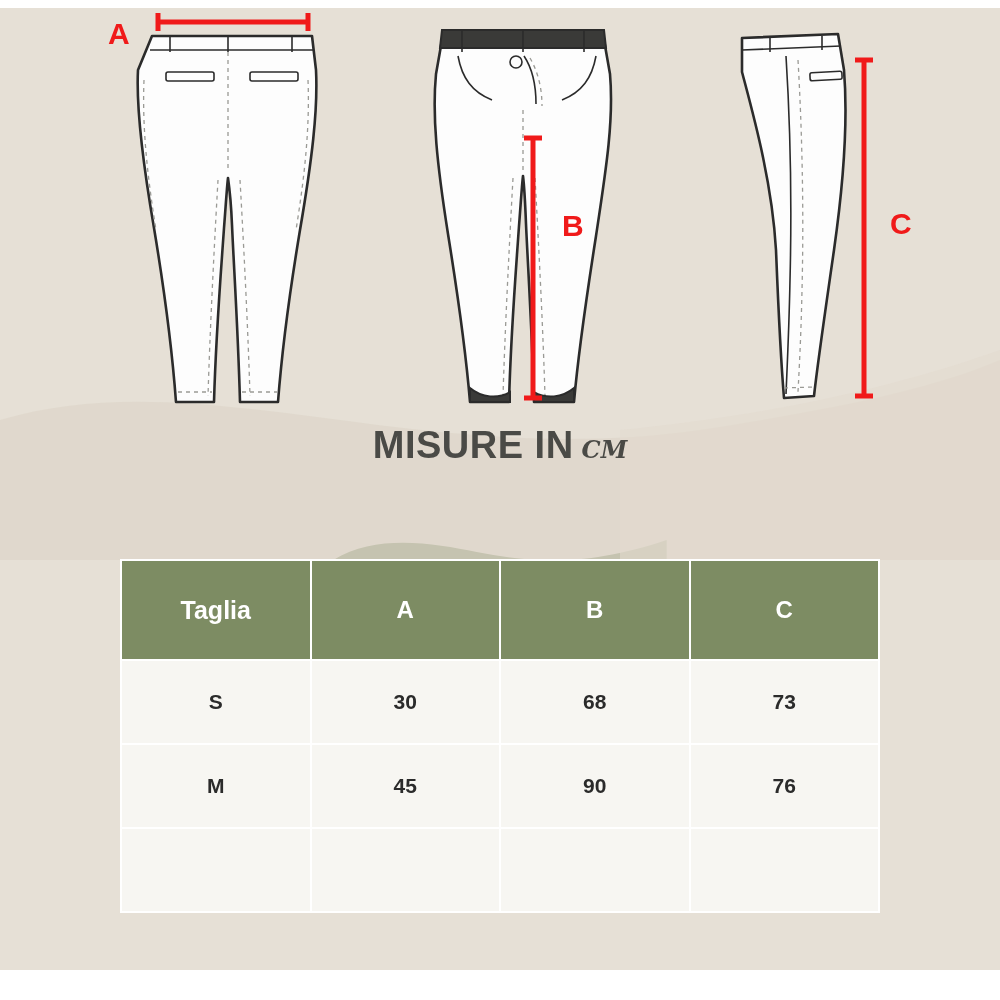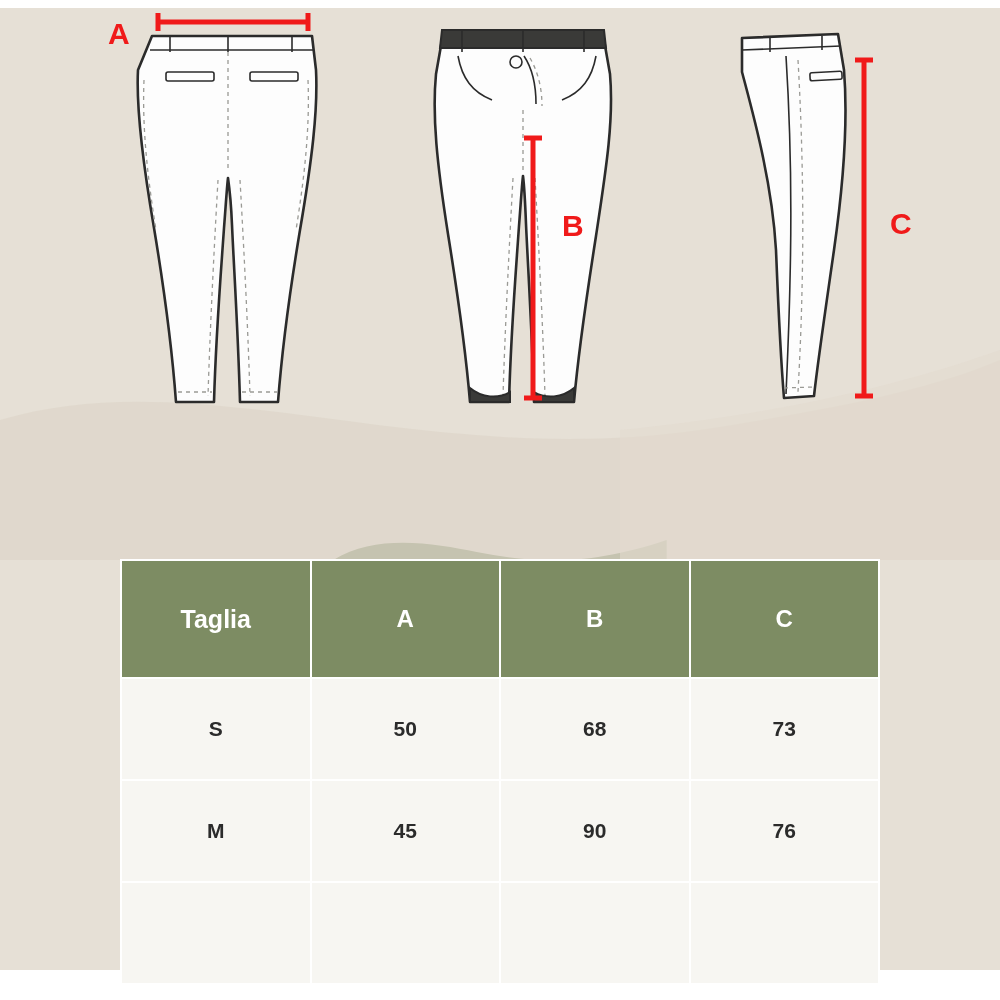--- a/index.html
+++ b/index.html
@@ -98,21 +98,21 @@
     table-layout: fixed;
   }
   table.size-table th,
   table.size-table td {
     border: 2px solid #ffffff;
     text-align: center;
     font-size: 21px;
     font-weight: bold;
     color: #2b2b2b;
     height: 66px;
-    padding: 17px;
+    padding: 8px;
   }
   table.size-table thead th {
     background: #7d8c63;
     color: #ffffff;
     font-size: 24px;
     height: 82px;
   }
   table.size-table thead th:first-child {
     font-size: 25px;
   }
@@ -234,35 +234,38 @@
 
       <path class="dash" d="M784,388 L813,387"></path>
 
       <line class="red" x1="864" y1="60" x2="864" y2="396"></line>
       <line class="redcap" x1="855" y1="60" x2="873" y2="60"></line>
       <line class="redcap" x1="855" y1="396" x2="873" y2="396"></line>
       <text class="redlbl" x="890" y="234">C</text>
     </g>
   </svg>
 
+  <div class="title">
+    <span>MISURE IN</span><span class="cm">cm</span>
+  </div>
 
   <div class="table-wrap">
     <table class="size-table">
       <thead>
         <tr>
           <th>Taglia</th>
           <th>A</th>
           <th>B</th>
           <th>C</th>
         </tr>
       </thead>
       <tbody>
         <tr>
           <td>S</td>
-          <td>50</td>
+          <td>30</td>
           <td>68</td>
           <td>73</td>
         </tr>
         <tr>
           <td>M</td>
           <td>45</td>
           <td>90</td>
           <td>76</td>
         </tr>
         <tr class="empty-row">

